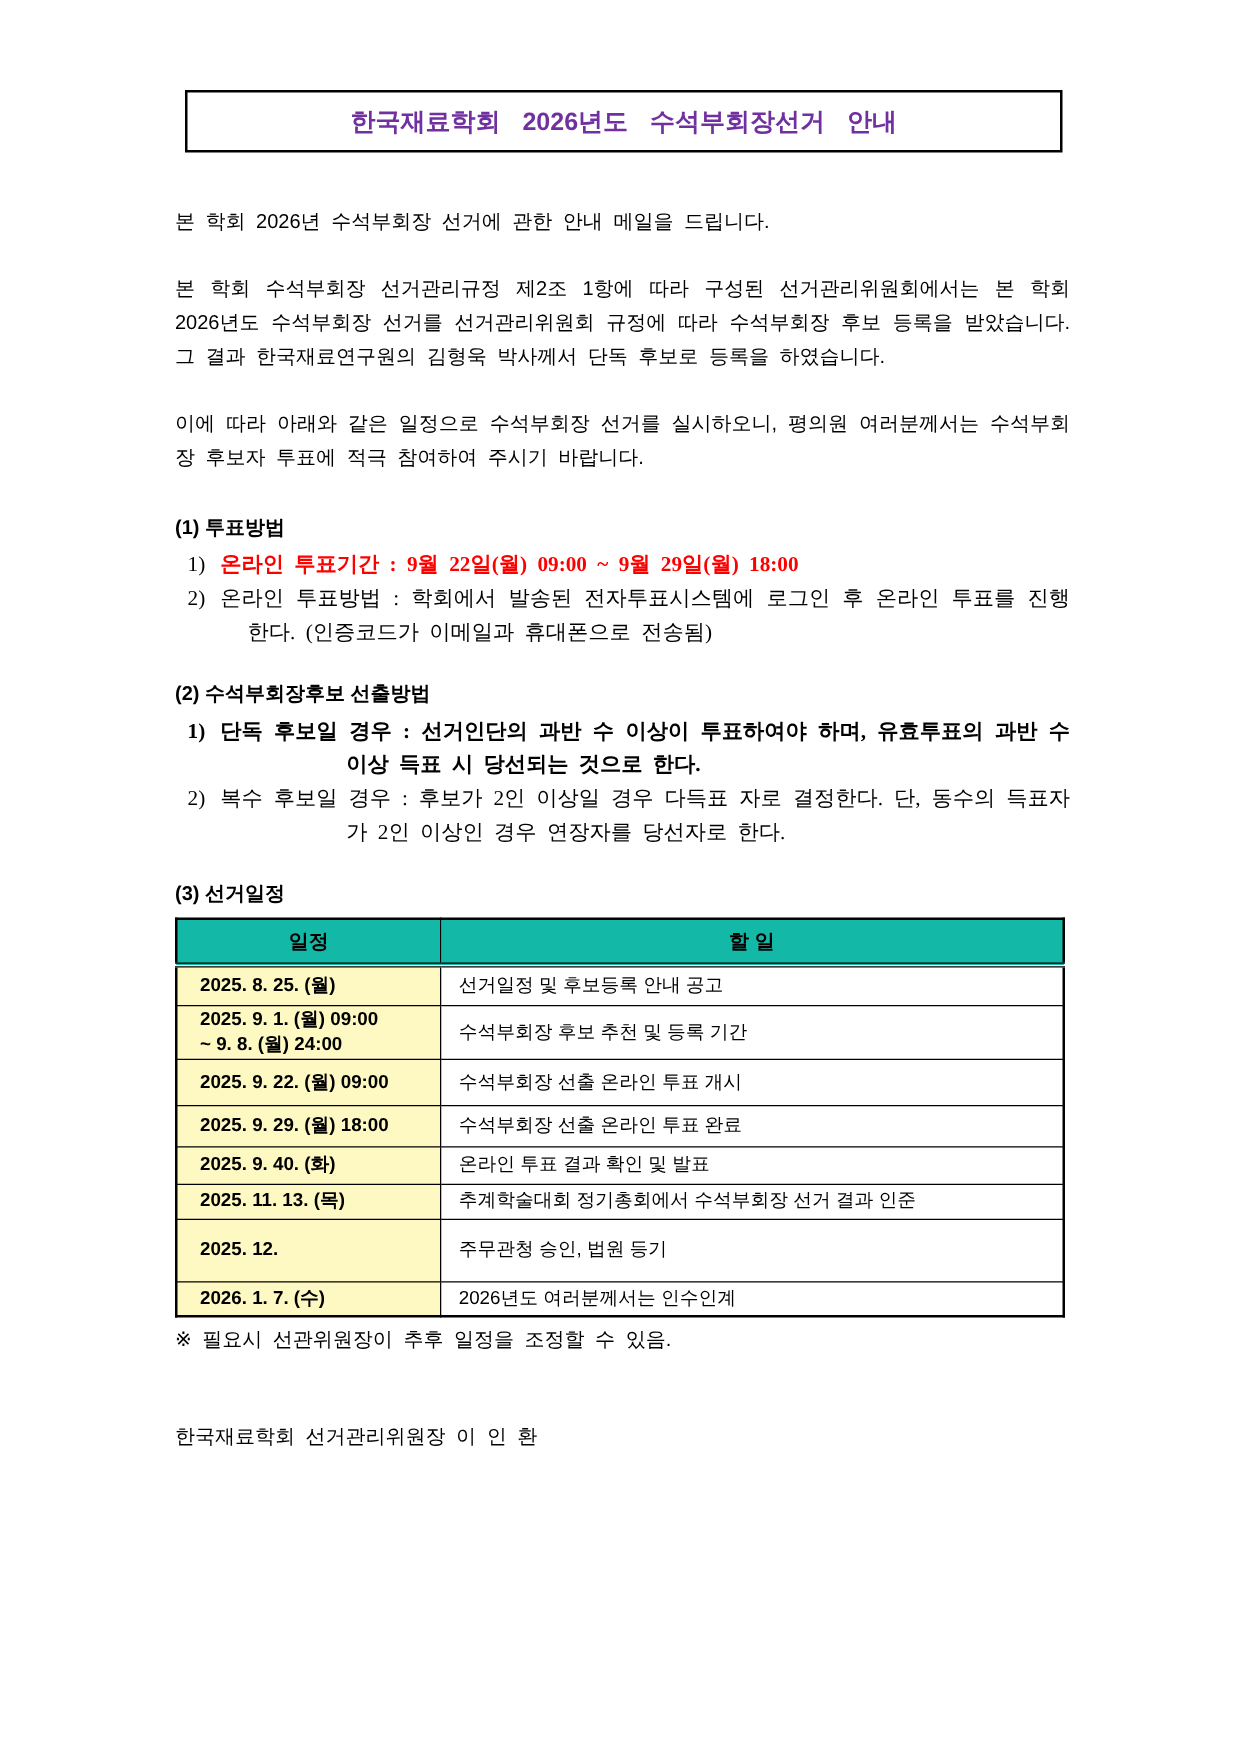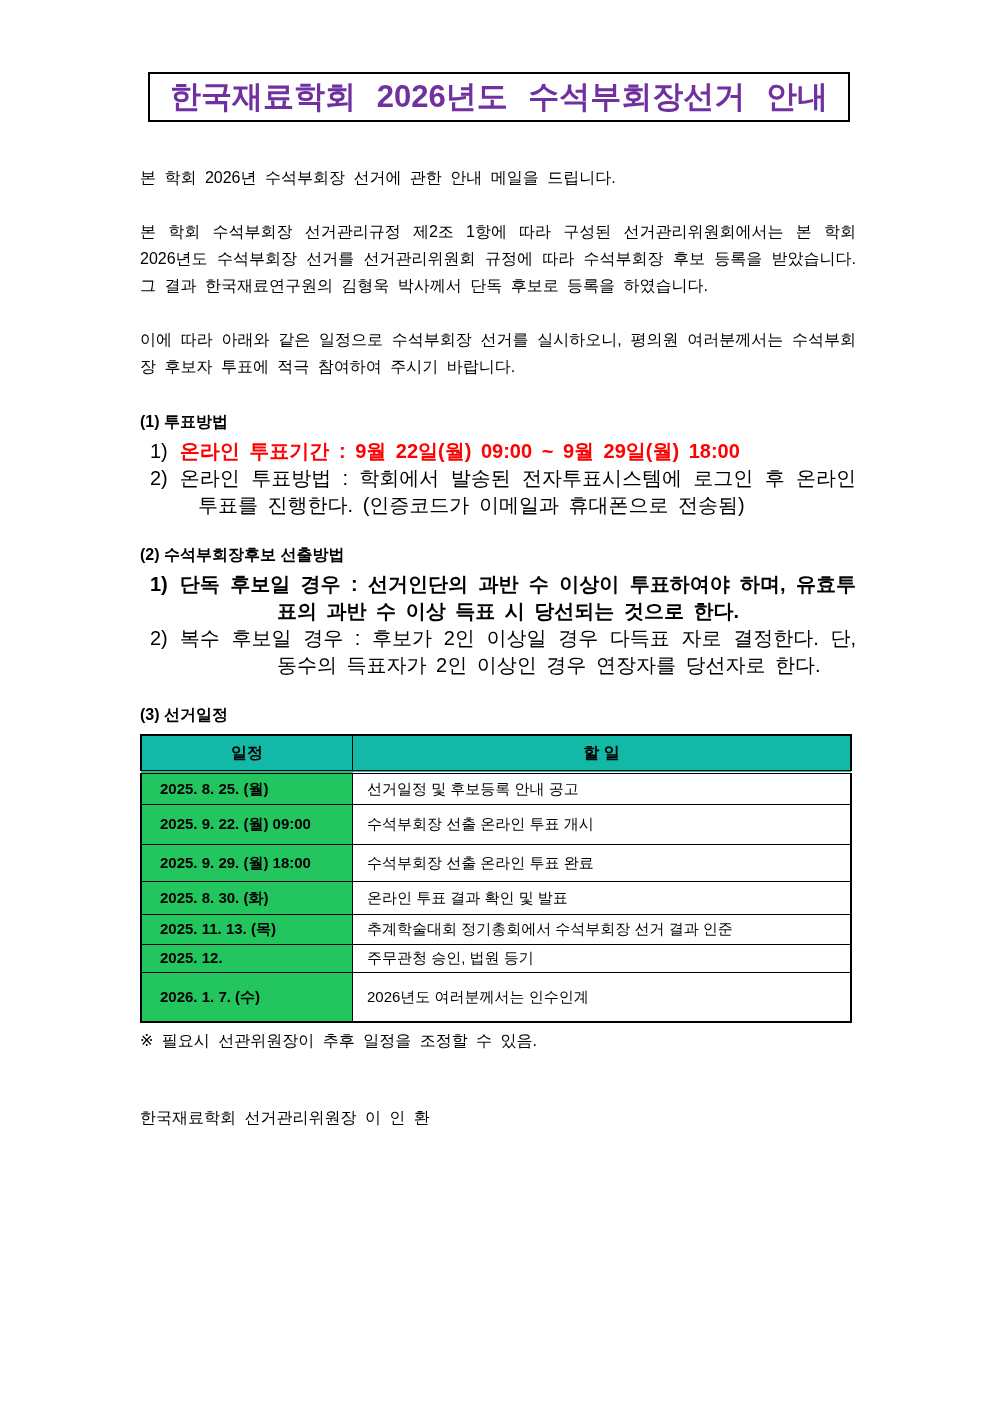--- a/index.html
+++ b/index.html
@@ -26,21 +26,21 @@
     margin-top: 72px;
     margin-left: 8px;
     width: 698px;
     height: 46px;
     border: 2px solid #000000;
     display: flex;
     align-items: center;
     justify-content: center;
   }
   .title-text {
-    font-size: 31px;
+    font-size: 20px;
     font-weight: bold;
     color: #7030A0;
     word-spacing: 12px;
     white-space: nowrap;
   }
   .para {
     font-size: 16px;
     line-height: 27px;
     text-align: justify;
     word-spacing: 4px;
@@ -50,24 +50,25 @@
     margin-top: 42px;
   }
   .section-heading {
     font-size: 16px;
     font-weight: bold;
     margin: 0 0 5px 0;
   }
   .gap-lg { margin-top: 32px; }
   .gap-md { margin-top: 26px; }
   .li {
-    font-size: 20px;
+    font-size: 17px;
     line-height: 27px;
     text-align: justify;
     word-spacing: 4px;
+    font-family: Liberation Serif, serif;
   }
   .hang-sm {
     padding-left: 58px;
     text-indent: -48px;
   }
   .hang-lg {
     padding-left: 137px;
     text-indent: -127px;
   }
   .li-label {
@@ -96,21 +97,21 @@
   table.schedule thead th {
     background: #14b8a6;
     font-weight: bold;
     font-size: 16px;
     height: 32px;
     text-align: center;
     border-bottom: 4px double #000000;
   }
   th.col-date { width: 208px; }
   td.date-cell {
-    background: #22c55e;
+    background: #fef9c3;
     font-weight: bold;
     padding-left: 18px;
     white-space: pre-line;
     line-height: 20px;
   }
   td.task-cell {
     padding-left: 14px;
     line-height: 20px;
   }
   tbody tr:nth-child(1) { height: 32px; }
@@ -176,29 +177,34 @@
             <th class="col-date">일정</th>
             <th class="col-task">할 일</th>
           </tr>
         </thead>
         <tbody>
           <tr>
             <td class="date-cell">2025. 8. 25. (월)</td>
             <td class="task-cell">선거일정 및 후보등록 안내 공고</td>
           </tr>
           <tr>
+            <td class="date-cell">2025. 9. 1. (월) 09:00
+~ 9. 8. (월) 24:00</td>
+            <td class="task-cell">수석부회장 후보 추천 및 등록 기간</td>
+          </tr>
+          <tr>
             <td class="date-cell">2025. 9. 22. (월) 09:00</td>
             <td class="task-cell">수석부회장 선출 온라인 투표 개시</td>
           </tr>
           <tr>
             <td class="date-cell">2025. 9. 29. (월) 18:00</td>
             <td class="task-cell">수석부회장 선출 온라인 투표 완료</td>
           </tr>
           <tr>
-            <td class="date-cell">2025. 8. 30. (화)</td>
+            <td class="date-cell">2025. 9. 40. (화)</td>
             <td class="task-cell">온라인 투표 결과 확인 및 발표</td>
           </tr>
           <tr>
             <td class="date-cell">2025. 11. 13. (목)</td>
             <td class="task-cell">추계학술대회 정기총회에서 수석부회장 선거 결과 인준</td>
           </tr>
           <tr>
             <td class="date-cell">2025. 12.</td>
             <td class="task-cell">주무관청 승인, 법원 등기</td>
           </tr>

